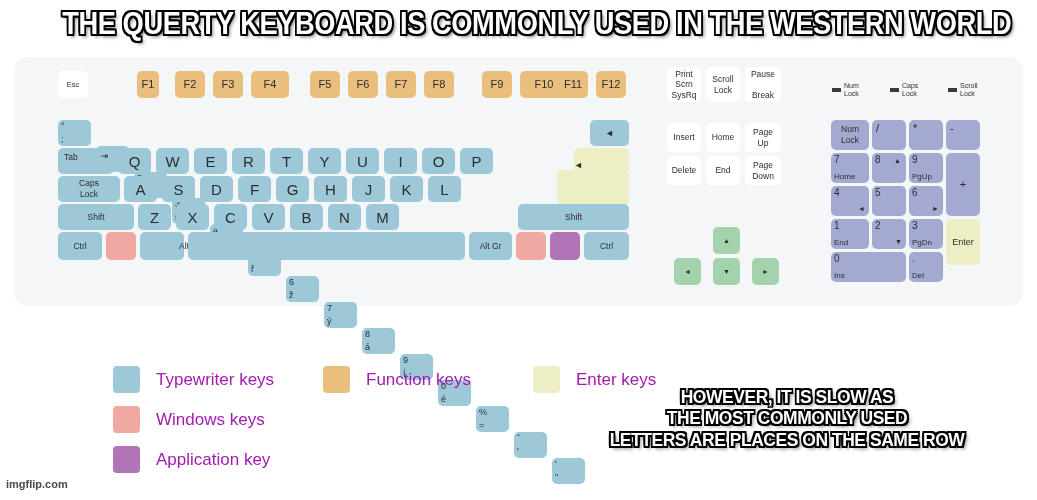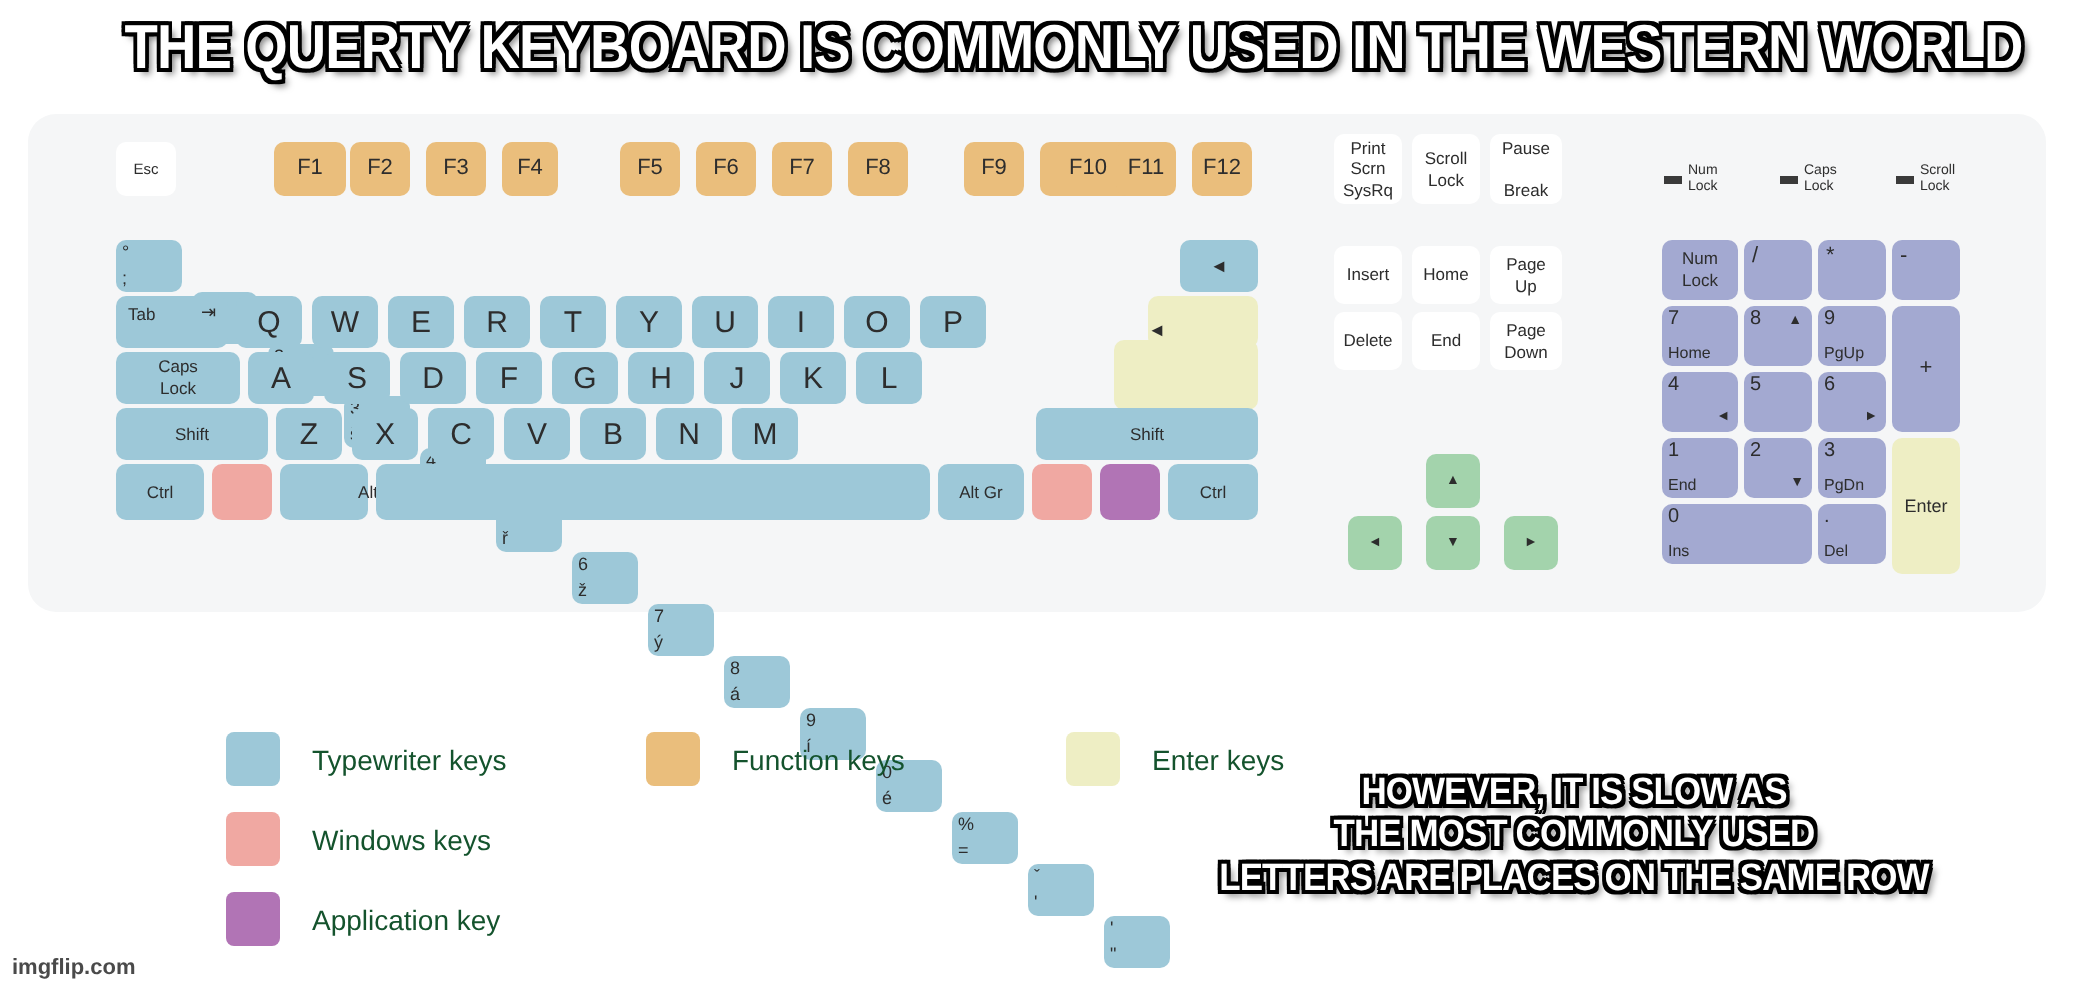--- a/index.html
+++ b/index.html
@@ -111,21 +111,21 @@
   .led{width:9px;height:4px;background:#3a3a3a;display:block;}
   .led-txt{font-size:7px;line-height:1.2;color:#2d2d2d;white-space:pre-line;}
 
   
   .tabglyph{position:absolute;right:6px;top:4px;font-size:9px;}
 
   
   #legend{position:absolute;left:113px;top:366px;width:600px;height:120px;}
   .lg-item{position:absolute;display:flex;align-items:center;}
   .sw{width:27px;height:27px;border-radius:4px;margin-right:16px;}
-  .lg-txt{font-size:14px;color:#14532d;font-family:"Liberation Sans",sans-serif;}
+  .lg-txt{font-size:17px;color:#a21caf;font-family:"Liberation Sans",sans-serif;}
 
   
   #watermark{
     position:absolute;left:6px;top:478px;
     font-size:11px;font-weight:bold;color:#4a4a4a;
     font-family:"Liberation Sans",sans-serif;
     text-shadow:0 0 2px #fff;
   }
 </style>
 </head>
@@ -134,30 +134,30 @@
 <div id="stage">
 
   <div class="meme" id="meme-top">THE QUERTY KEYBOARD IS COMMONLY USED IN THE WESTERN WORLD</div>
 
   <div id="panel">
 
     <div class="key c-other kc" style="left:44px;top:14px;width:30px;height:27px;">
       <span class="klabel tiny">Esc</span>
     </div>
 
-    <div class="key c-func kc" style="left:123px;top:14px;width:36px;height:27px;">
+    <div class="key c-func kc" style="left:123px;top:14px;width:22px;height:27px;">
       <span class="klabel" style="font-size:11px">F1</span>
       </div>
     <div class="key c-func kc" style="left:161px;top:14px;width:30px;height:27px;">
       <span class="klabel" style="font-size:11px">F2</span>
       </div>
     <div class="key c-func kc" style="left:199px;top:14px;width:30px;height:27px;">
       <span class="klabel" style="font-size:11px">F3</span>
       </div>
-    <div class="key c-func kc" style="left:237px;top:14px;width:28px;height:27px;">
+    <div class="key c-func kc" style="left:237px;top:14px;width:38px;height:27px;">
       <span class="klabel" style="font-size:11px">F4</span>
       </div>
 
     <div class="key c-func kc" style="left:296px;top:14px;width:30px;height:27px;">
       <span class="klabel" style="font-size:11px">F5</span>
       </div>
     <div class="key c-func kc" style="left:334px;top:14px;width:30px;height:27px;">
       <span class="klabel" style="font-size:11px">F6</span>
       </div>
     <div class="key c-func kc" style="left:372px;top:14px;width:30px;height:27px;">
@@ -472,21 +472,21 @@
       <span class="s">End</span>
       </div>
     <div class="key c-num np" style="left:858px;top:162px;width:34px;height:30px;">
       <span class="n">2</span>
       <span class="ar">▼</span>
       </div>
     <div class="key c-num np" style="left:895px;top:162px;width:34px;height:30px;">
       <span class="n">3</span>
       <span class="s">PgDn</span>
       </div>
-    <div class="key c-enter kc" style="left:932px;top:162px;width:34px;height:68px;text-align:right;">
+    <div class="key c-enter kc" style="left:932px;top:162px;width:34px;height:46px;text-align:right;">
       <span style="font-size:9px">Enter</span>
       </div>
 
     <div class="key c-num np" style="left:817px;top:195px;width:75px;height:30px;">
       <span class="n">0</span>
       <span class="s">Ins</span>
       </div>
     <div class="key c-num np" style="left:895px;top:195px;width:34px;height:30px;">
       <span class="n">.</span>
       <span class="s">Del</span>

